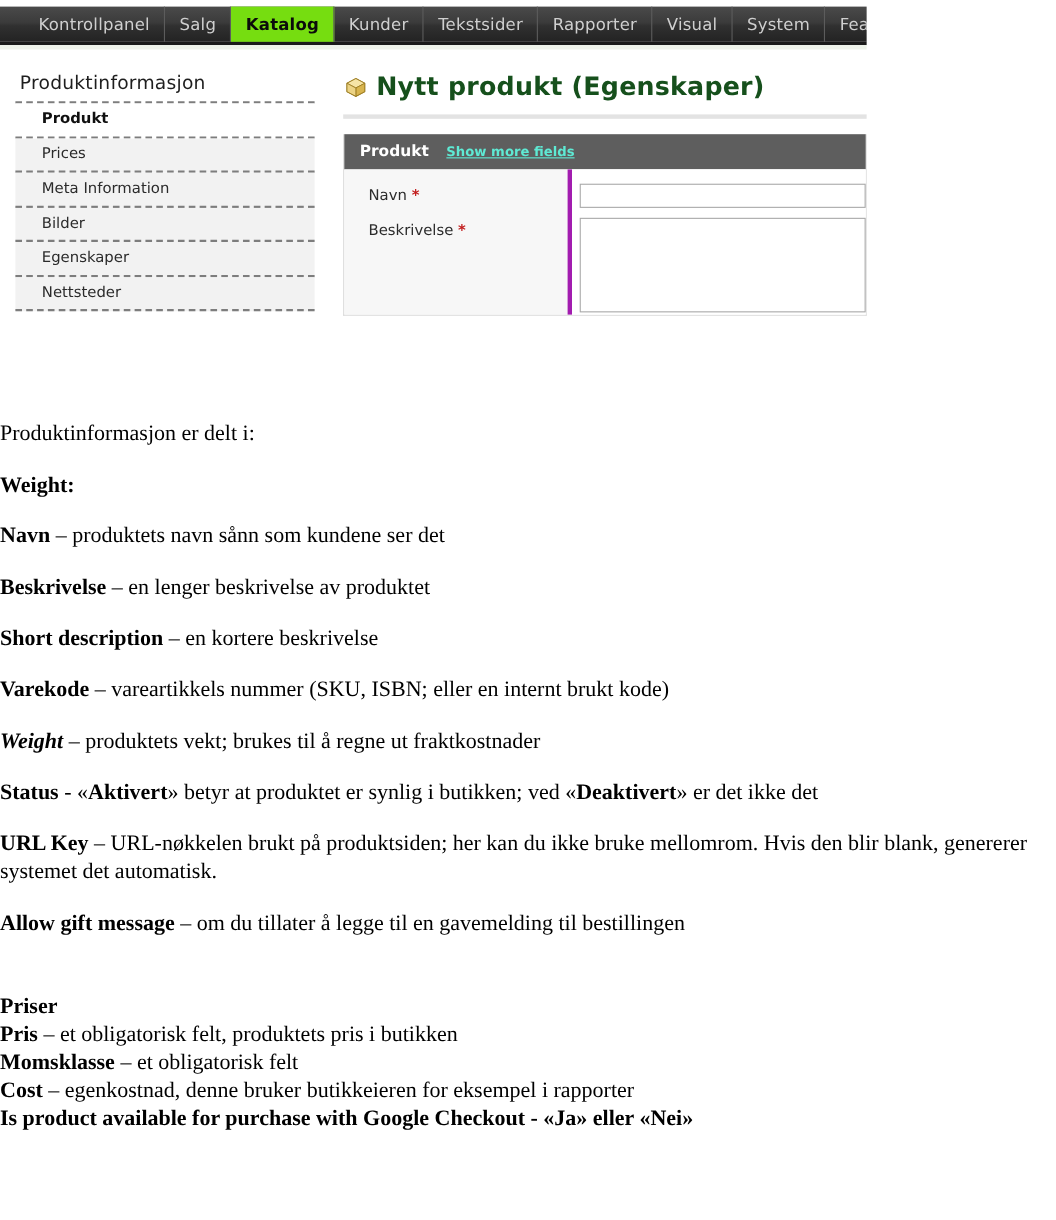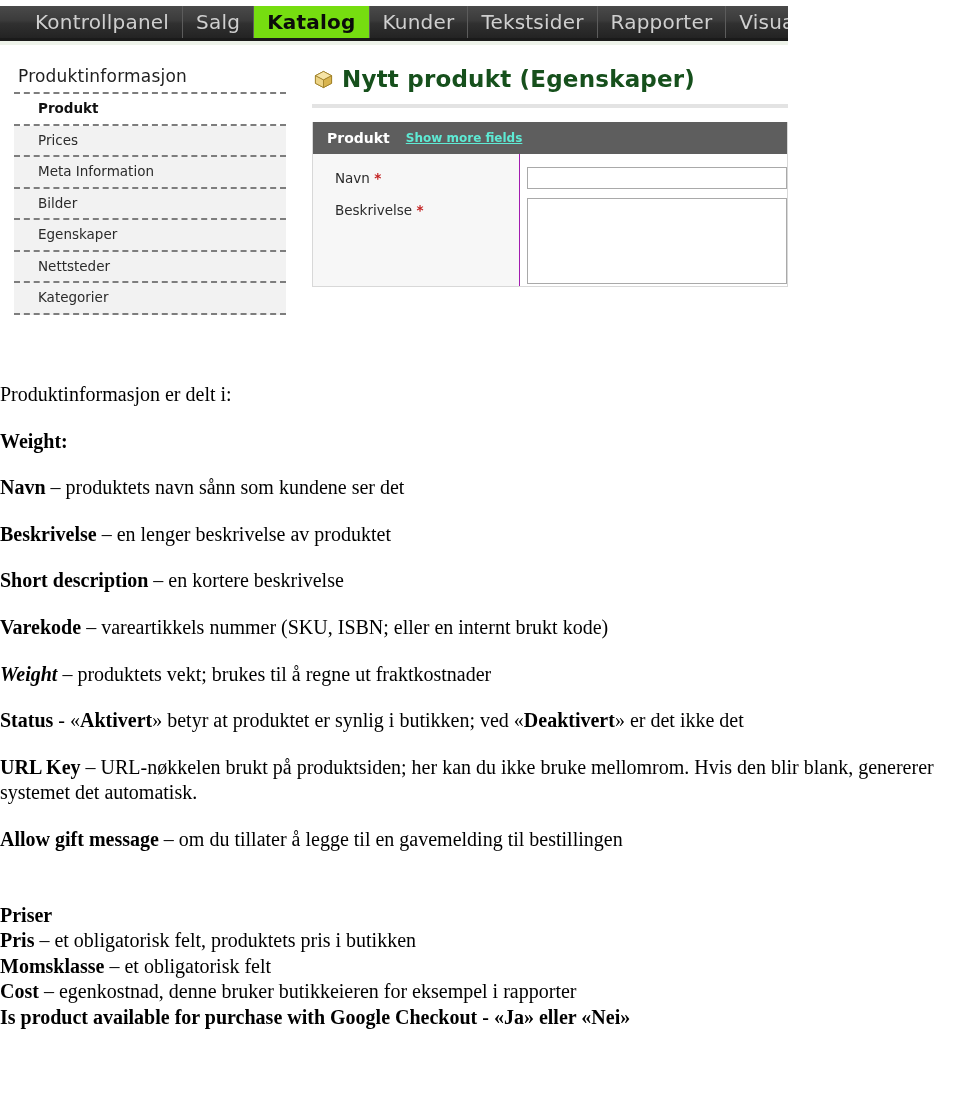--- a/index.html
+++ b/index.html
@@ -40,21 +40,21 @@
     align-items: stretch;
     font-family: "DejaVu Sans", "Liberation Sans", sans-serif;
     box-sizing: border-box;
   }
   .nav-spacer { width: 22px; flex: none; }
   .nav-tab {
     display: flex;
     align-items: center;
     justify-content: center;
     padding: 8px 13px;
-    font-size: 20px;
+    font-size: 15px;
     color: #cfcfcf;
     border-right: 1px solid #5c5c5c;
     white-space: nowrap;
     letter-spacing: 0.2px;
   }
   .nav-tab:first-of-type { border-left: 1px solid #5c5c5c; }
   .nav-tab.active {
     background: #76DD10;
     color: #0b0b0b;
     font-weight: bold;
@@ -156,21 +156,21 @@
   .form-body {
     background: #f7f7f7;
     display: flex;
     min-height: 132px;
     box-sizing: border-box;
   }
   .form-labels {
     width: 218px;
     padding: 16px 0 0 22px;
     box-sizing: border-box;
-    border-right: 1px solid #a21caf;
+    border-right: 4px solid #a21caf;
     font-family: "DejaVu Sans", "Liberation Sans", sans-serif;
   }
   .form-label {
     font-size: 13.5px;
     color: #2b2b2b;
     margin-bottom: 16px;
     white-space: nowrap;
   }
   .req { color: #c32020; font-weight: bold; }
   .form-controls {
@@ -237,21 +237,20 @@
 
   <div class="sidebar">
     <div class="sidebar-title">Produktinformasjon</div>
     <div class="sidebar-list">
       <div class="sidebar-item active">Produkt</div>
       <div class="sidebar-item">Prices</div>
       <div class="sidebar-item">Meta Information</div>
       <div class="sidebar-item">Bilder</div>
       <div class="sidebar-item">Egenskaper</div>
       <div class="sidebar-item">Nettsteder</div>
-      <div class="sidebar-item">Kategorier</div>
     </div>
   </div>
 
   <div class="panel">
     <div class="panel-heading">
       <svg class="cube-icon" viewBox="0 0 20 20">
         <polygon points="10,1.5 18.5,6 18.5,14 10,18.5 1.5,14 1.5,6" fill="#e9c96a" stroke="#9a7b22" stroke-width="1"></polygon>
         <polygon points="10,1.5 18.5,6 10,10.5 1.5,6" fill="#f6e4a6" stroke="#9a7b22" stroke-width="0.8"></polygon>
         <polygon points="10,10.5 18.5,6 18.5,14 10,18.5" fill="#d8b44e" stroke="#9a7b22" stroke-width="0.8"></polygon>
         <polygon points="10,10.5 1.5,6 1.5,14 10,18.5" fill="#ecd385" stroke="#9a7b22" stroke-width="0.8"></polygon>

